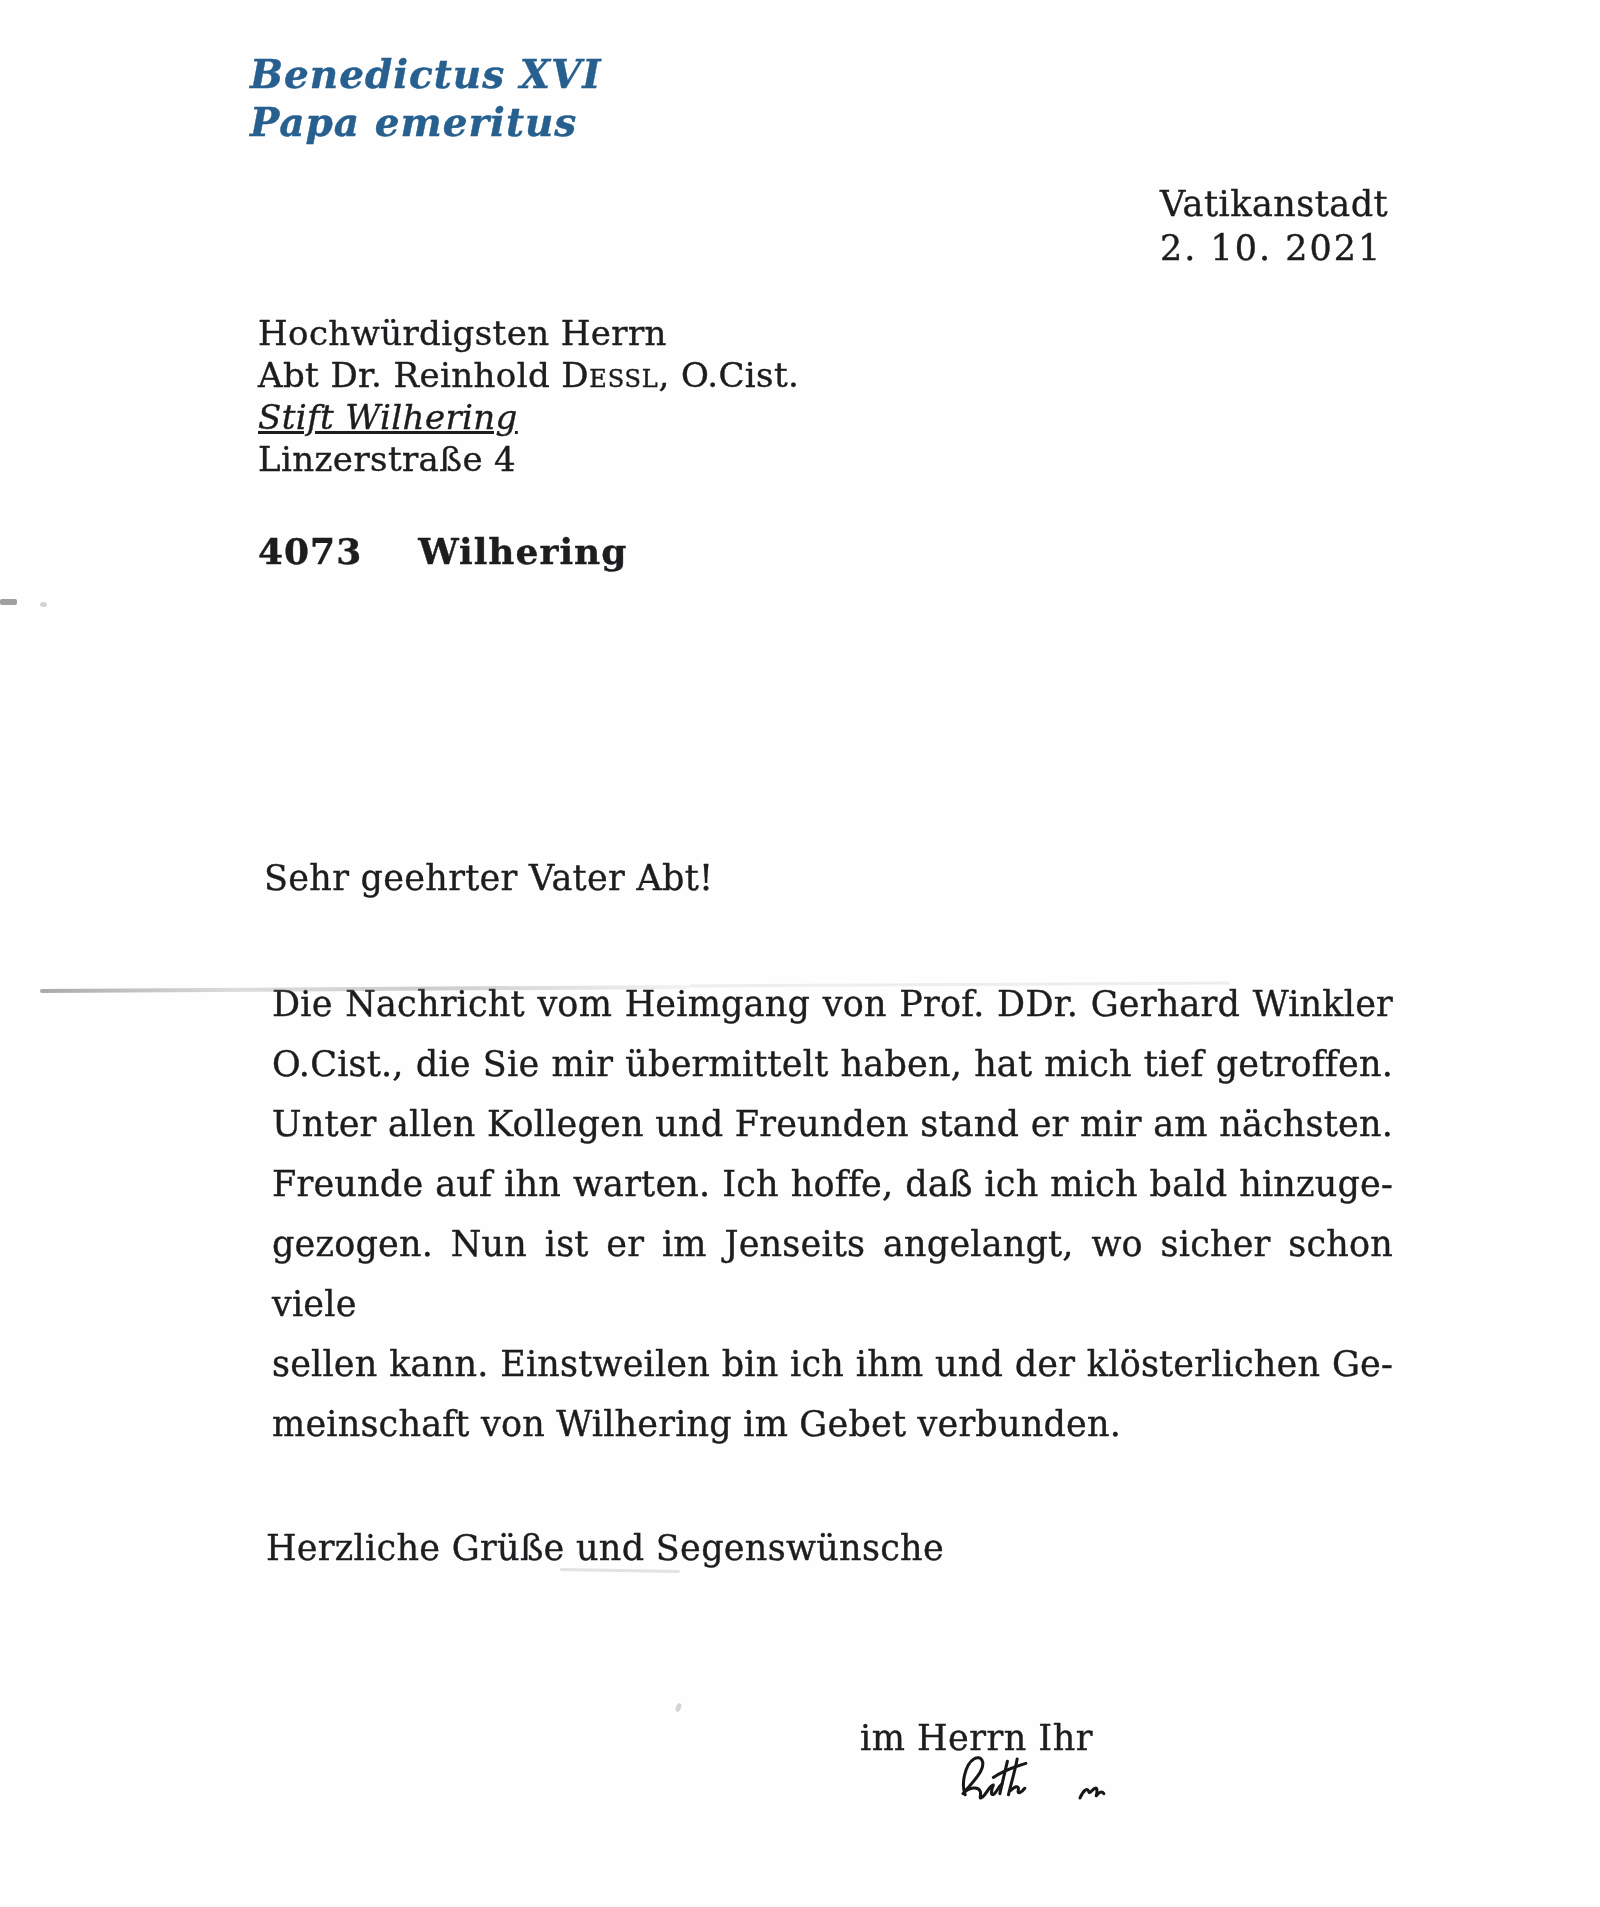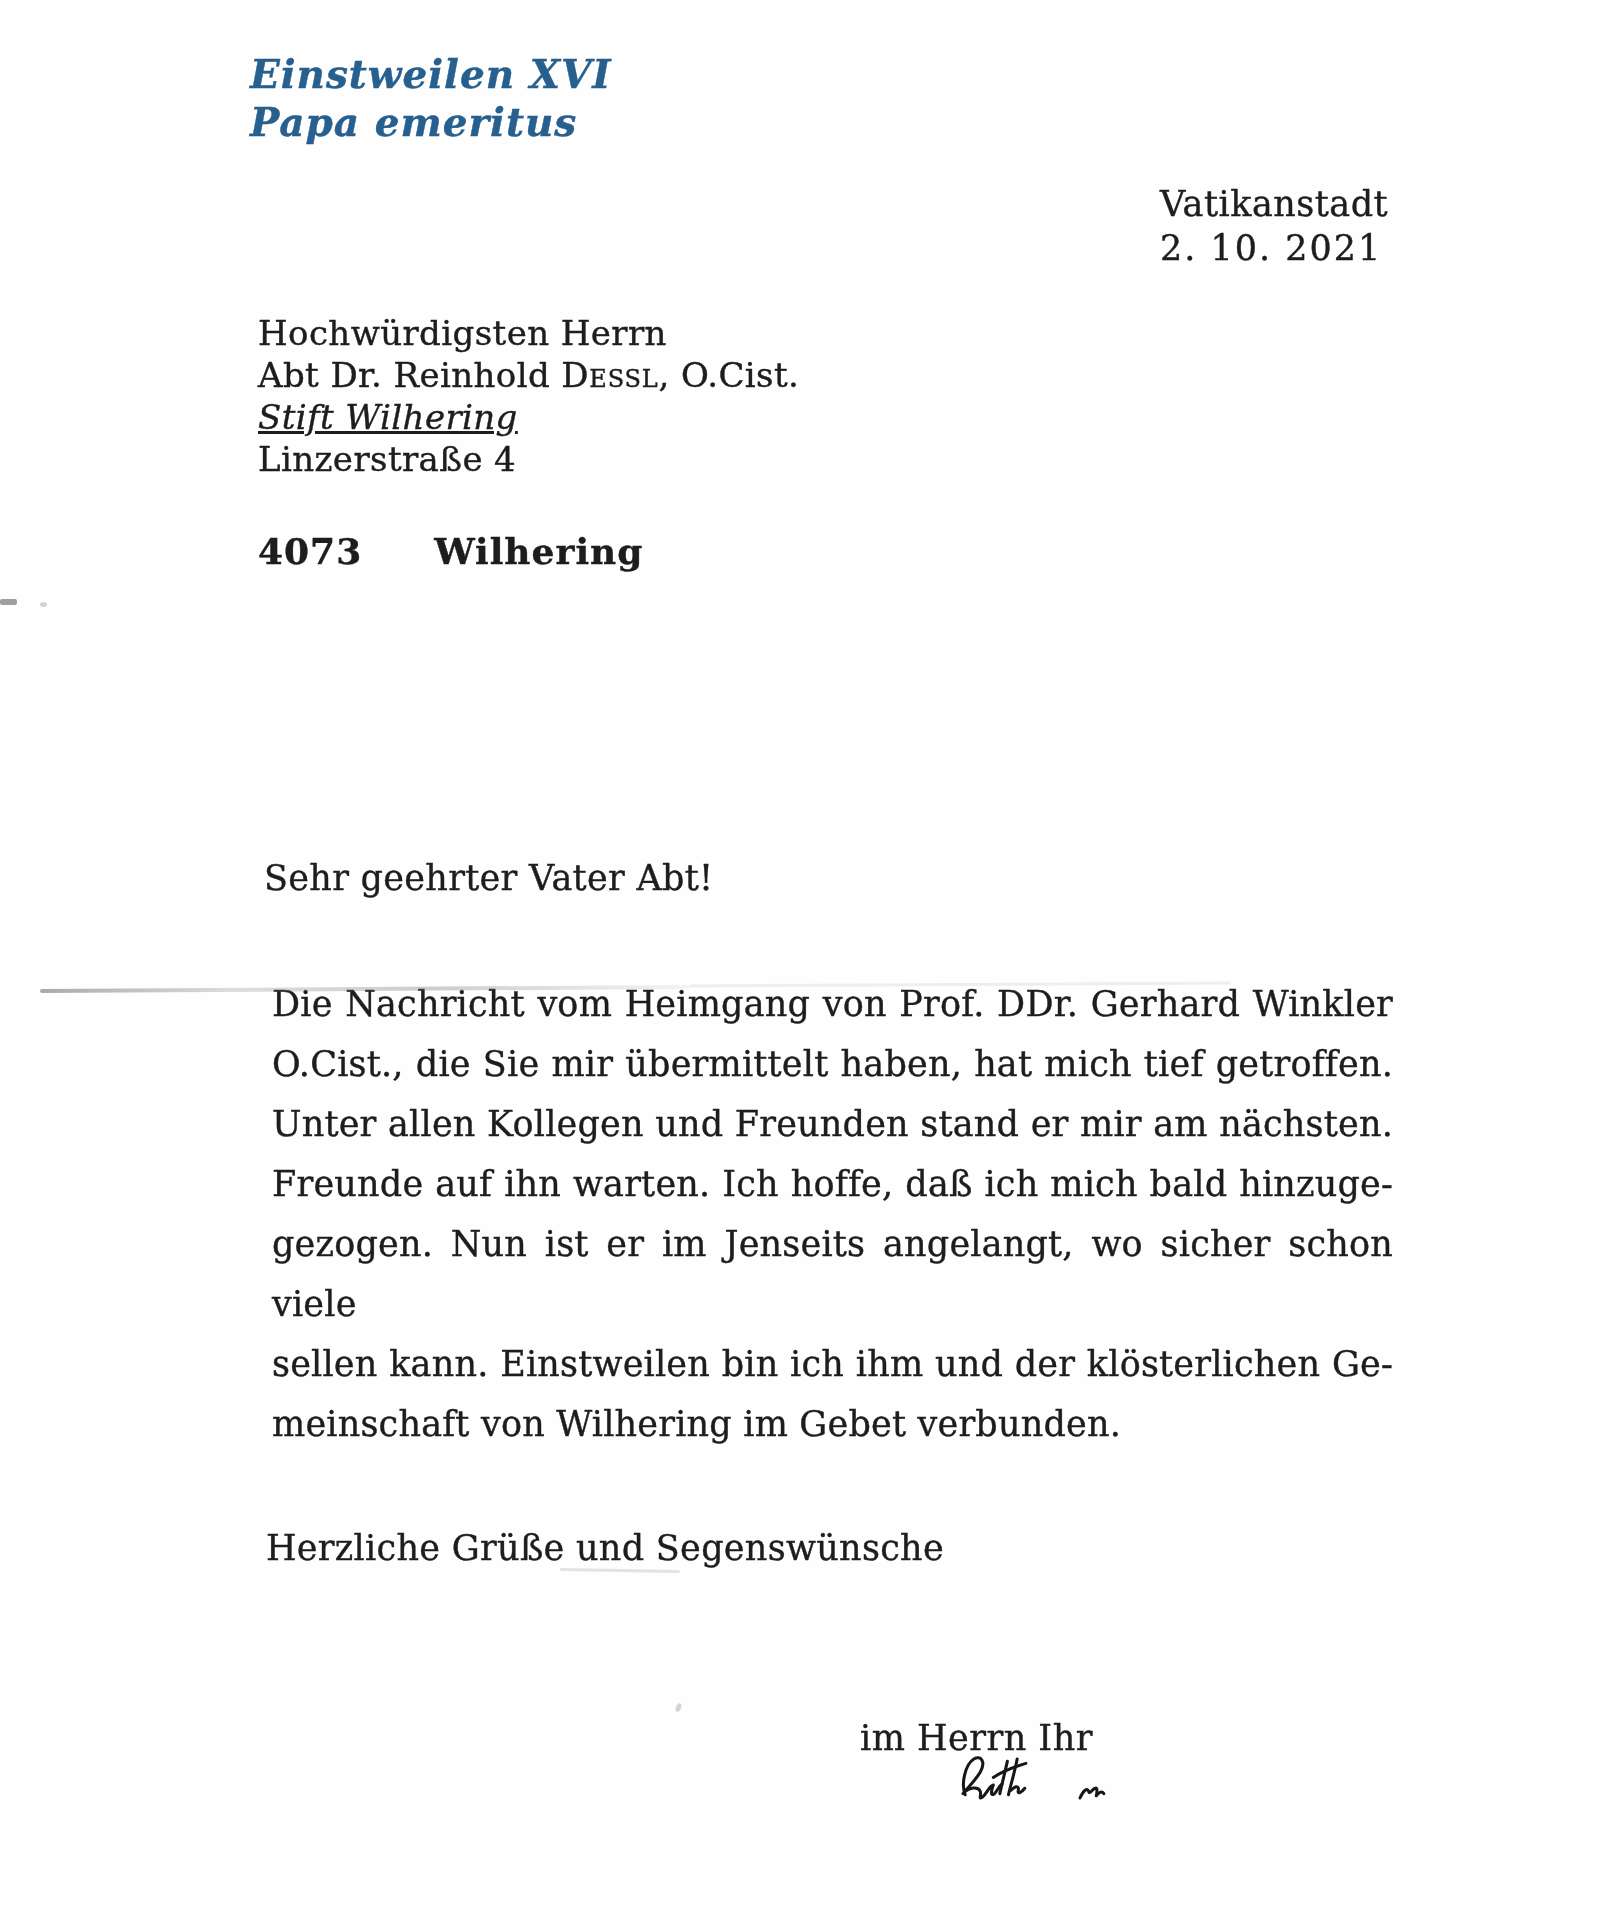--- a/index.html
+++ b/index.html
@@ -14,21 +14,21 @@
     font-style:italic;font-weight:700;font-size:39px;line-height:48px;letter-spacing:1px;}
   
   .dateline{position:absolute;left:1160px;top:182px;font-size:35px;line-height:44px;letter-spacing:0.5px;}
   .dateline .date{letter-spacing:2px;}
   
   .recipient{position:absolute;left:258px;top:312px;font-size:34px;line-height:42px;letter-spacing:0.4px;}
   .smallcaps{font-variant:small-caps;letter-spacing:0.8px;}
   .italic{font-style:italic;text-decoration:underline;}
   
   .postal{position:absolute;left:258px;top:530px;font-size:36px;font-weight:700;line-height:43px;letter-spacing:1px;}
-  .postal .city{margin-left:72px;}
+  .postal .city{margin-left:56px;}
   
   .salutation{position:absolute;left:264px;top:858px;font-size:35px;letter-spacing:0.3px;}
   
   .body-par{position:absolute;left:272px;top:974px;width:1121px;font-size:35px;line-height:60px;letter-spacing:0.2px;}
   .bl{text-align:justify;text-align-last:justify;}
   .bl.last{text-align:justify;text-align-last:left;}
   
   .greeting{position:absolute;left:266px;top:1528px;font-size:35px;letter-spacing:0.3px;}
   .vale{position:absolute;left:860px;top:1718px;font-size:35px;letter-spacing:0.5px;}
   .sig{position:absolute;left:950px;top:1746px;width:195px;height:78px;}
@@ -43,21 +43,21 @@
   .dash2{left:40px;top:602px;width:7px;height:5px;background:rgba(140,140,140,.38);border-radius:50%;}
   .smudge{left:560px;top:1569px;width:120px;height:3px;background:rgba(130,130,130,.22);transform:rotate(1deg);border-radius:2px;}
   .speck{left:676px;top:1703px;width:5px;height:9px;background:rgba(120,120,120,.32);border-radius:50%;transform:rotate(20deg);}
 </style>
 </head>
 <body>
 
 <div class="page">
 
   <header class="letterhead">
-    <div>Einstweilen XVI</div>
+    <div>Benedictus XVI</div>
     <div>Papa emeritus</div>
   </header>
 
   <div class="dateline">
     <div>Vatikanstadt</div>
     <div class="date">2. 10. 2021</div>
   </div>
 
   <div class="recipient">
     <div>Hochwürdigsten Herrn</div>

